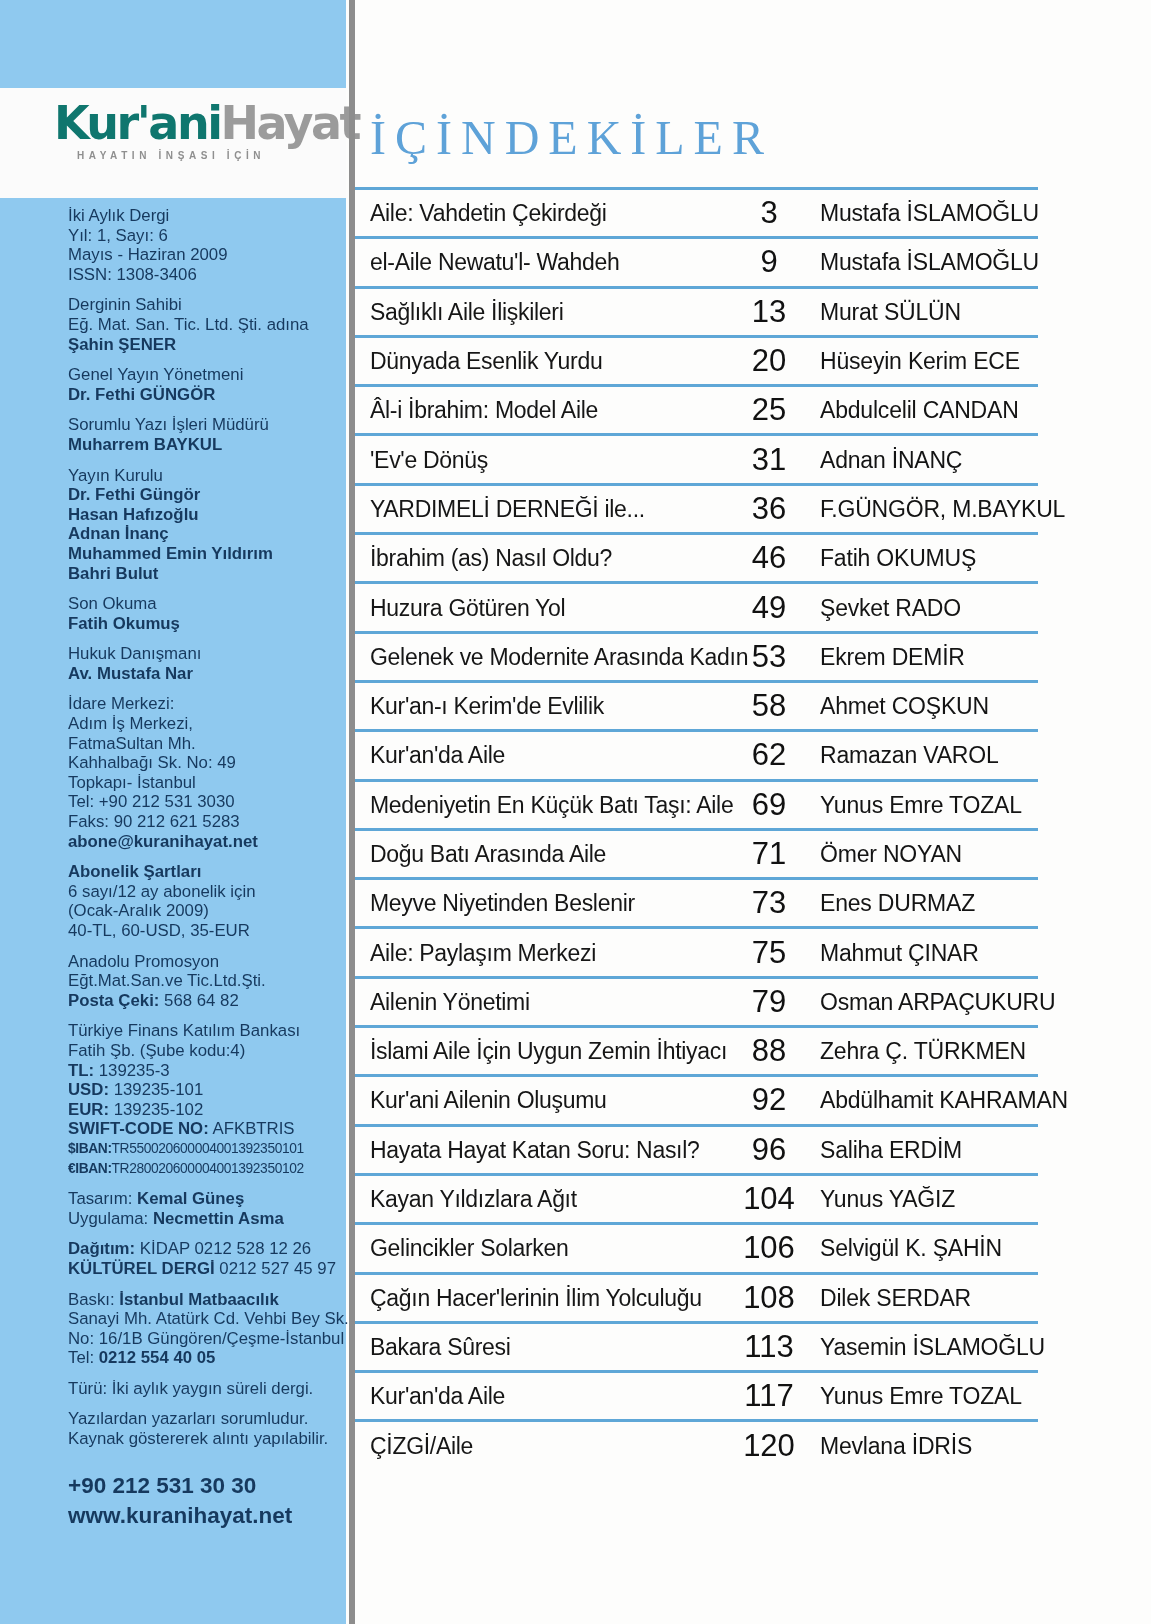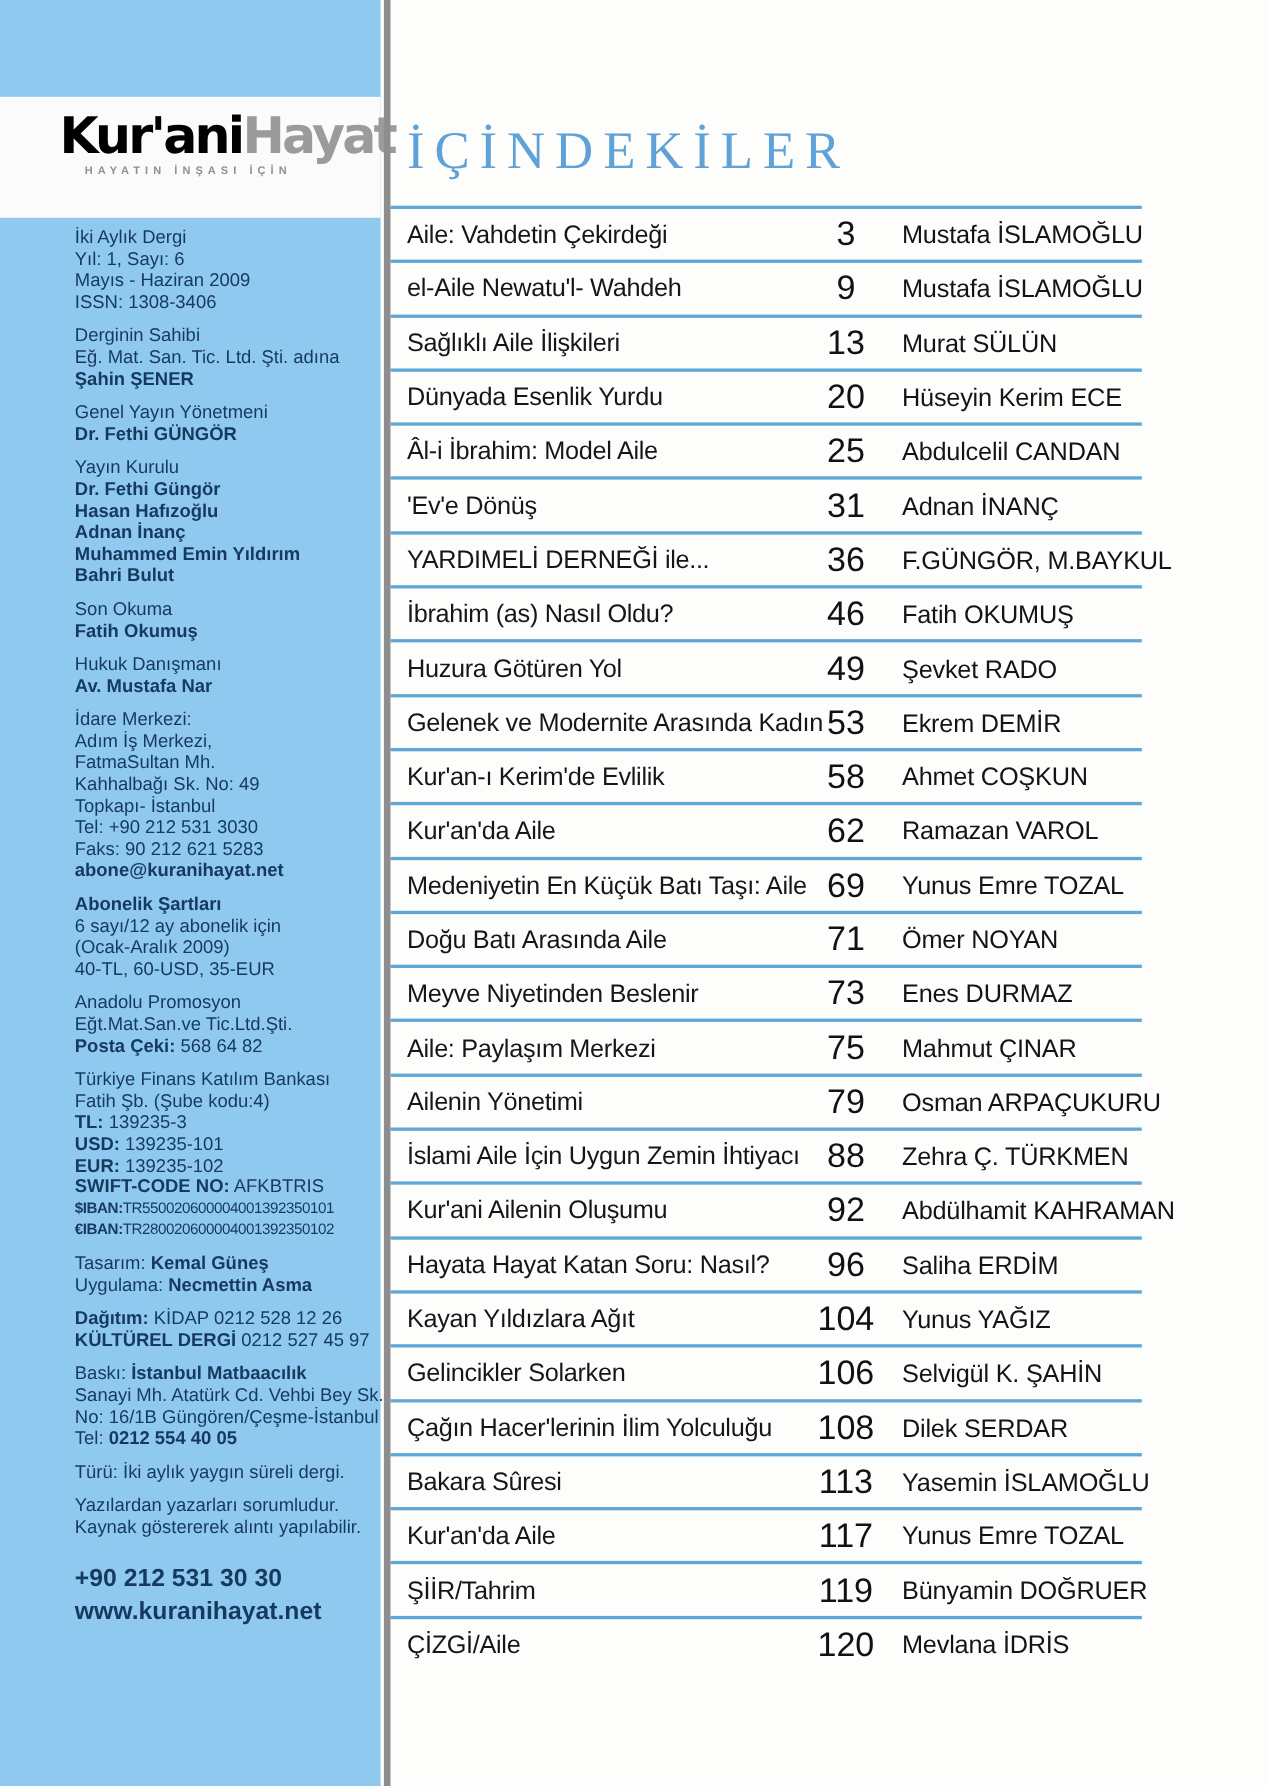--- a/index.html
+++ b/index.html
@@ -13,21 +13,21 @@
     background:#8fc9ef;
   }
   .logo-band {
     position:absolute; left:0; top:88px; width:346px; height:110px;
     background:#fbfbfb; box-sizing:border-box; padding:10px 0 0 54px;
   }
   .logo-text {
     font-family:"DejaVu Sans", sans-serif; font-weight:bold;
     font-size:46px; letter-spacing:-2.5px; line-height:1.1; white-space:nowrap;
   }
-  .logo-k { color:#000000; }
+  .logo-k { color:#0f766e; }
   .logo-h { color:#9b9b9b; }
   .logo-tagline {
     font-size:10px; font-weight:bold; letter-spacing:4.6px;
     color:#8f8f8f; margin-top:1px;margin-left:23px;
   }
   .sidebar-info {
     position:absolute; left:68px; top:206px; width:276px;
     color:#16395e; font-size:16.8px; line-height:19.6px;
   }
   .sb-block { margin-bottom:11px; }
@@ -88,20 +88,24 @@
         <div class="sb-line">ISSN: 1308-3406</div>
       </div>
       <div class="sb-block">
         <div class="sb-line">Derginin Sahibi</div>
         <div class="sb-line">Eğ. Mat. San. Tic. Ltd. Şti. adına</div>
         <div class="sb-line"><b>Şahin ŞENER</b></div>
       </div>
       <div class="sb-block">
         <div class="sb-line">Genel Yayın Yönetmeni</div>
         <div class="sb-line"><b>Dr. Fethi GÜNGÖR</b></div>
+      </div>
+      <div class="sb-block">
+        <div class="sb-line">Sorumlu Yazı İşleri Müdürü</div>
+        <div class="sb-line"><b>Muharrem BAYKUL</b></div>
       </div>
       <div class="sb-block">
         <div class="sb-line">Yayın Kurulu</div>
         <div class="sb-line"><b>Dr. Fethi Güngör</b></div>
         <div class="sb-line"><b>Hasan Hafızoğlu</b></div>
         <div class="sb-line"><b>Adnan İnanç</b></div>
         <div class="sb-line"><b>Muhammed Emin Yıldırım</b></div>
         <div class="sb-line"><b>Bahri Bulut</b></div>
       </div>
       <div class="sb-block">
@@ -296,23 +300,18 @@
         <div class="t">Bakara Sûresi</div>
         <div class="p">113</div>
         <div class="a">Yasemin İSLAMOĞLU</div>
       </div>
       <div class="toc-row">
         <div class="t">Kur'an'da Aile</div>
         <div class="p">117</div>
         <div class="a">Yunus Emre TOZAL</div>
       </div>
       <div class="toc-row">
-        <div class="t">ŞİİR/Tahrim</div>
-        <div class="p">119</div>
-        <div class="a">Bünyamin DOĞRUER</div>
-      </div>
-      <div class="toc-row">
         <div class="t">ÇİZGİ/Aile</div>
         <div class="p">120</div>
         <div class="a">Mevlana İDRİS</div>
       </div>
     </div>
 </div>
 
 </body></html>

